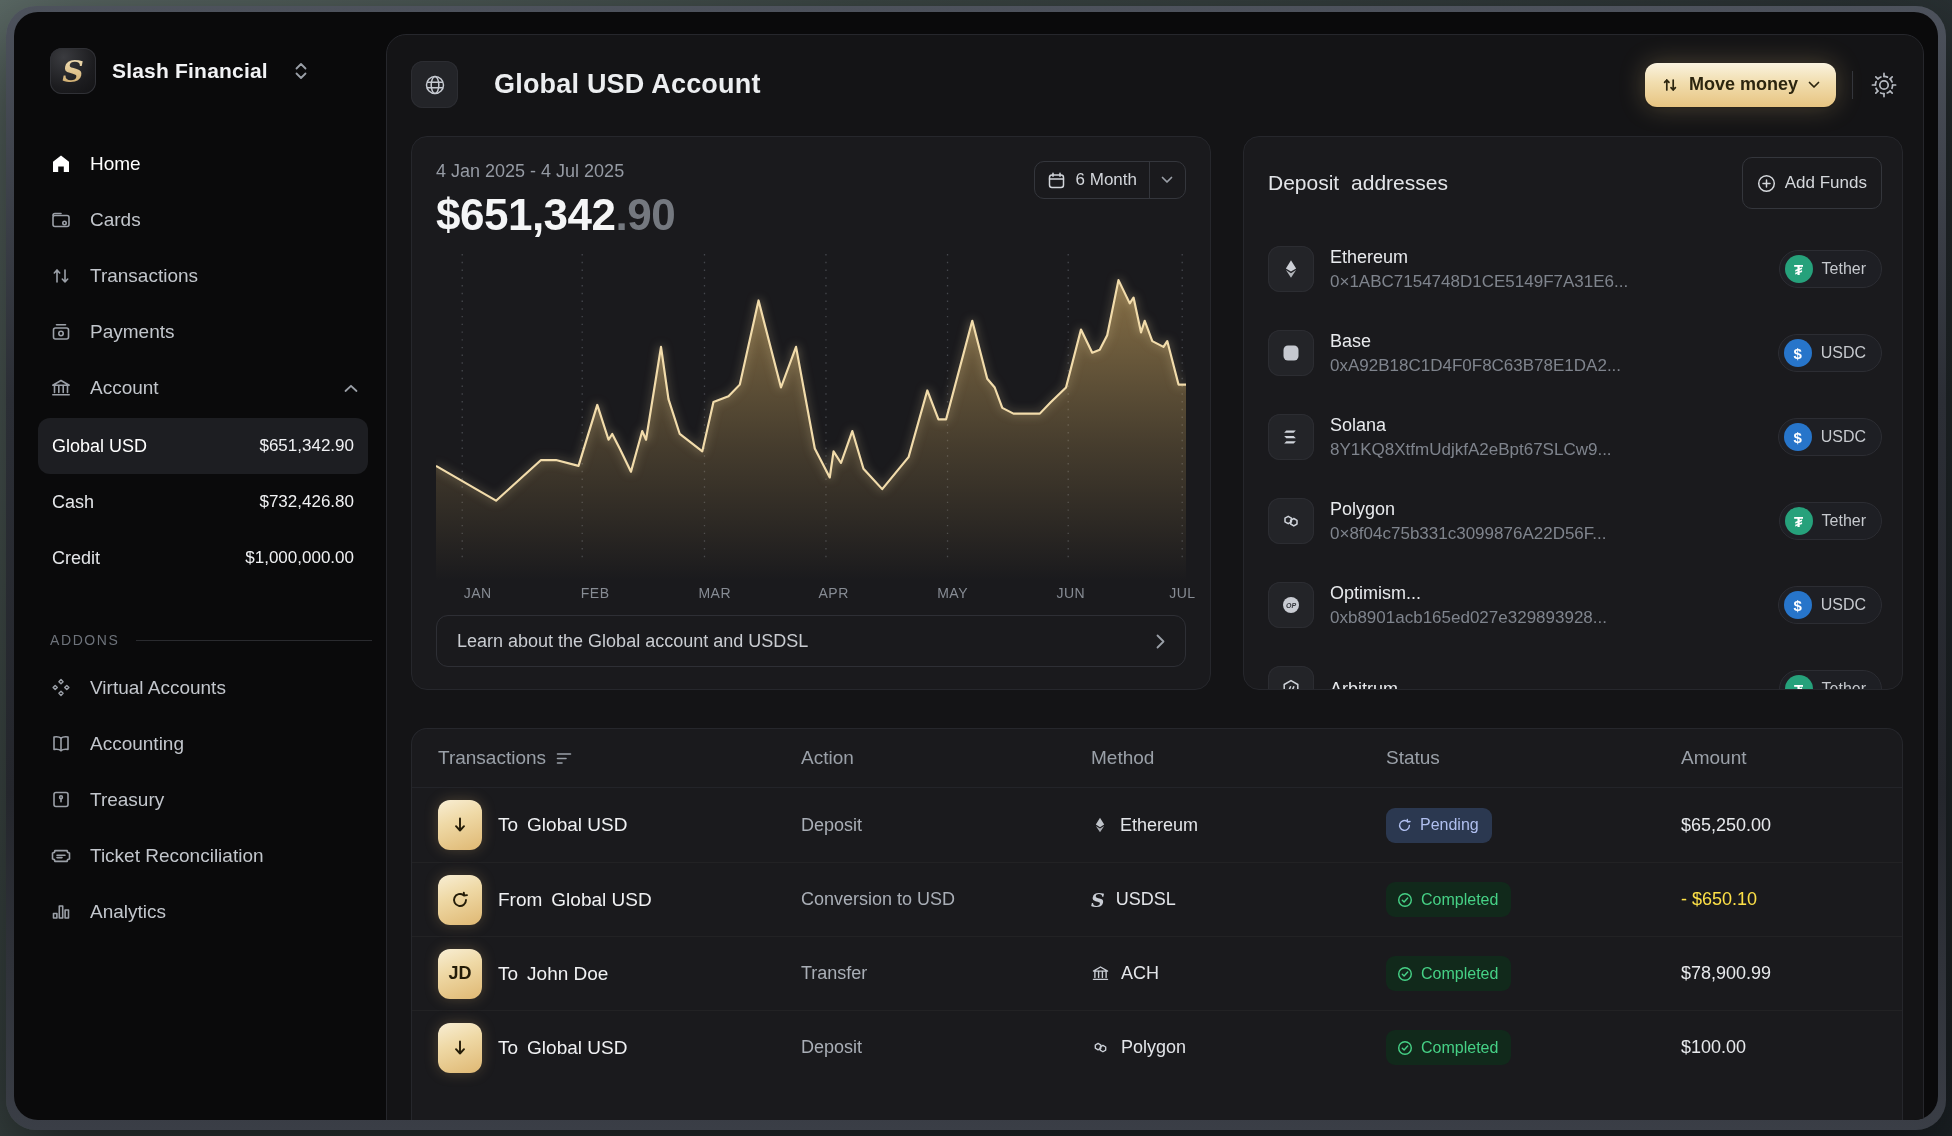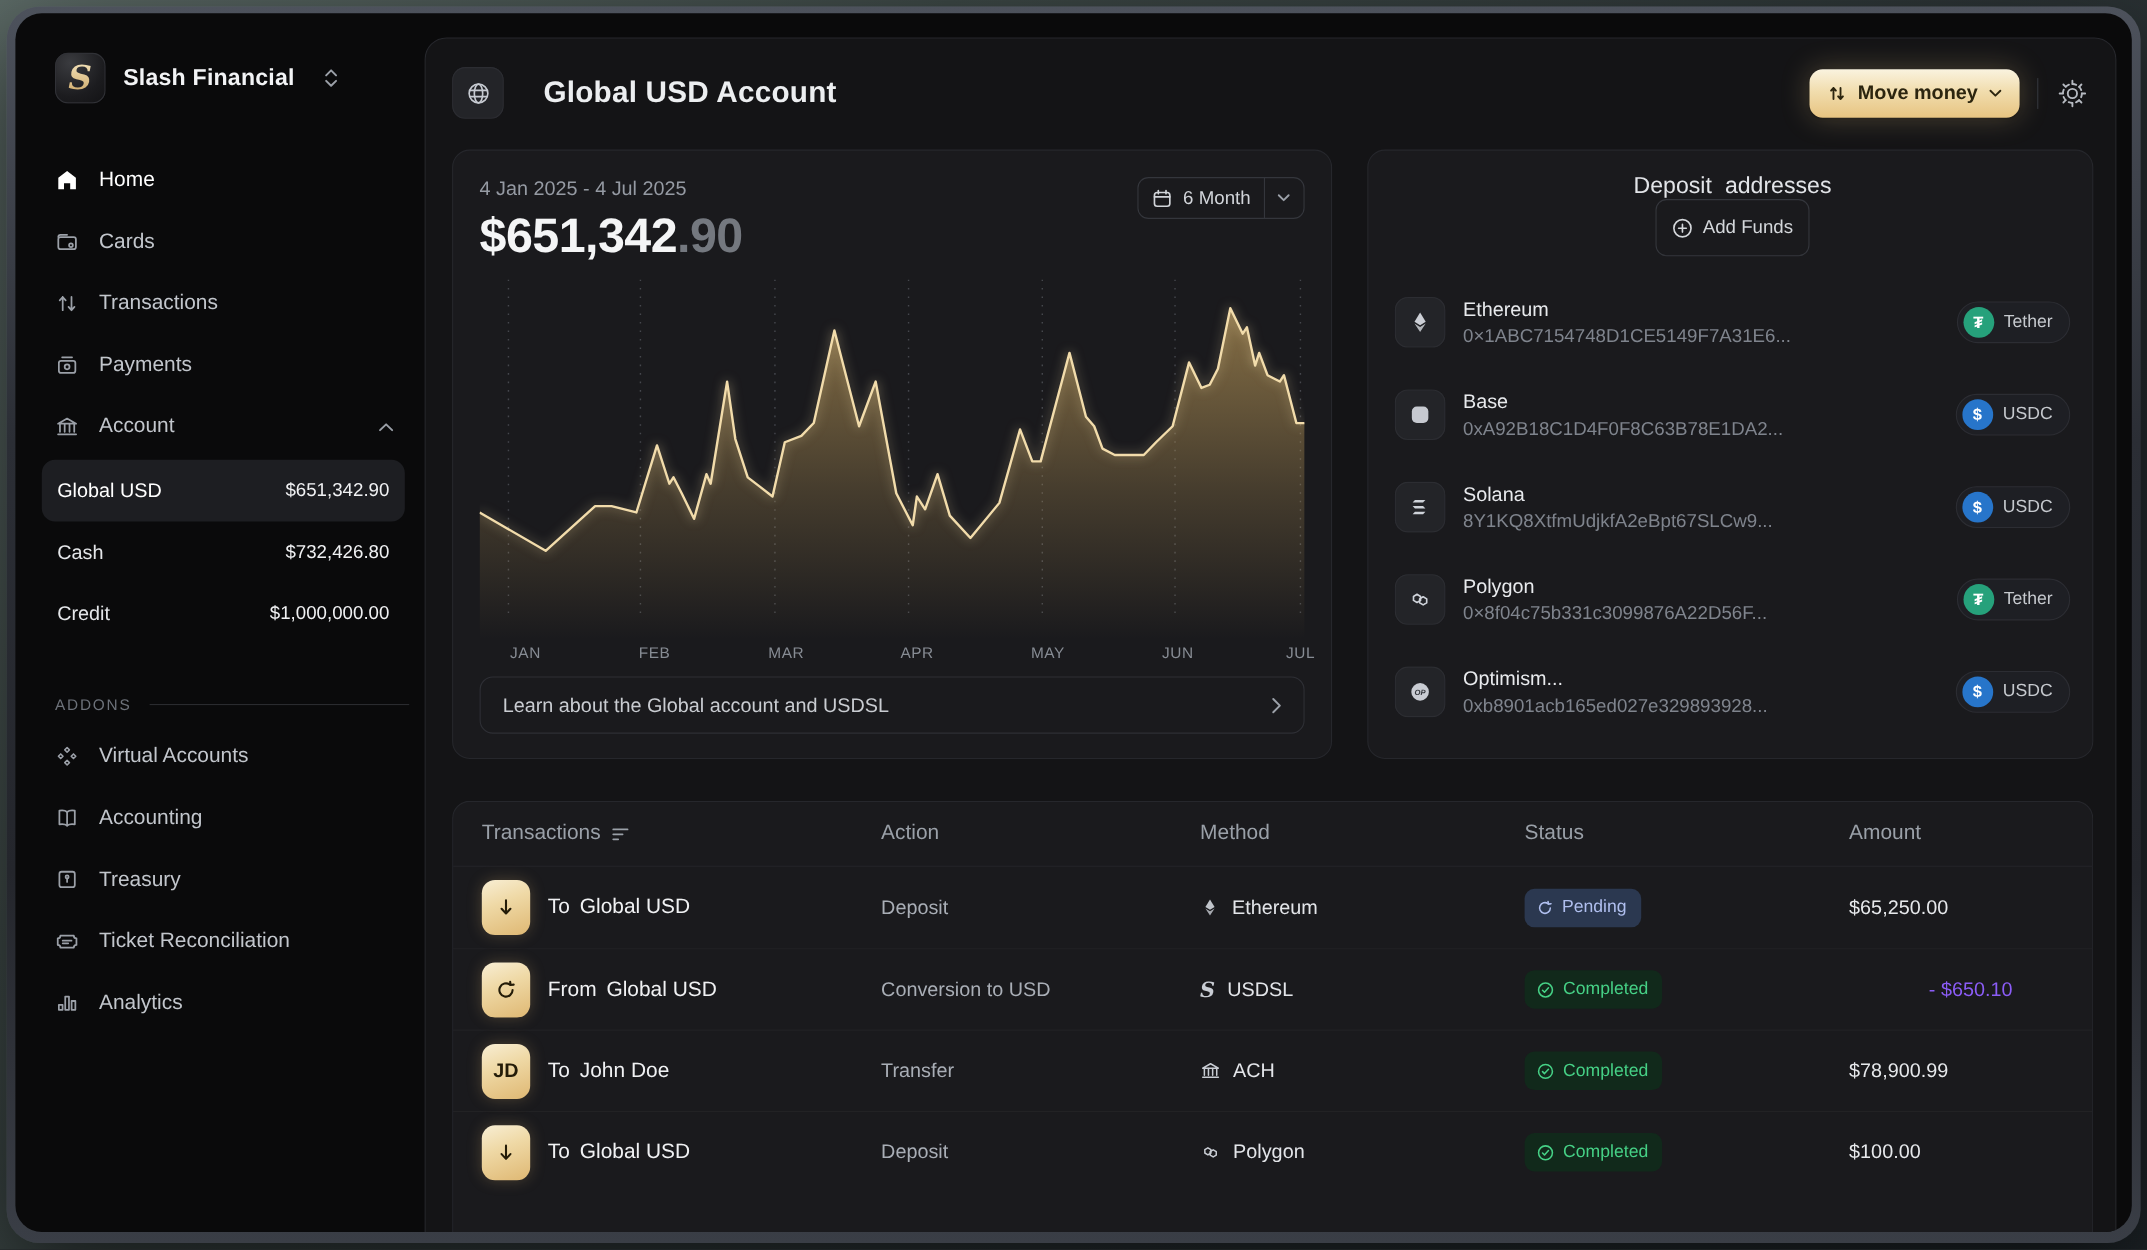--- a/index.html
+++ b/index.html
@@ -77,21 +77,21 @@
   .month-labels { position:absolute; left:16px; right:0; bottom:2px; height:18px; }
   .month-labels span { position:absolute; transform:translateX(-50%); font-size:14px;
     color:#878c94; letter-spacing:.5px; }
   .learn-row { display:flex; align-items:center; height:52px; padding:0 20px; margin-top:10px;
     background:transparent; border:1px solid #2e2f35; border-radius:12px; cursor:pointer;
     color:#c9ccd1; font-size:18px; font-family:inherit; }
   .learn-row .chev-r { margin-left:auto; color:#9ba0a8; }
 
   
   .deposit-card { flex:1; height:554px; display:flex; flex-direction:column; overflow:hidden; }
-  .deposit-head { display:flex; align-items:center; justify-content:space-between; padding:20px 20px 16px 24px;flex-direction:column; }
+  .deposit-head { display:flex; align-items:center; justify-content:space-between; padding:20px 20px 16px 24px; }
   .deposit-title { font-size:21px; font-weight:500; color:#e2e4e8; word-spacing:6px; }
   .add-funds { display:flex; align-items:center; gap:9px; height:52px; padding:12px 14px;
     background:transparent; border:1px solid #34363c; border-radius:10px; cursor:pointer;
     color:#d4d7db; font-size:17px; font-family:inherit; }
   .deposit-divider { height:1px; background:#232429; }
   .deposit-list { padding:2px 20px 0 24px; }
   .dep-row { display:flex; align-items:center; gap:16px; height:84px; }
   .chain-tile { width:46px; height:46px; border-radius:12px; background:#232428; flex:none;
     display:flex; align-items:center; justify-content:center; color:#d6d9df; box-shadow:inset 0 0 0 1px #2c2d32; }
   .chain-name { font-size:18px; color:#e8eaed; }
@@ -122,21 +122,21 @@
   .who-text .nm { margin-left:9px; }
   .action-cell { font-size:18px; color:#a9aeb6; }
   .method-cell { display:flex; align-items:center; gap:11px; font-size:18px; color:#e3e5e9; }
   .method-cell svg, .method-cell .m-glyph { color:#c9cdd4; }
   .m-glyph { font-family:"DejaVu Serif", serif; font-weight:bold; font-style:italic; font-size:19px; }
   .status-pill { display:inline-flex; align-items:center; gap:8px; height:35px; padding:0 13px 0 11px;
     border-radius:9px; font-size:16px; width:max-content; cursor:default; }
   .status-pill.pending { background:#2b3850; color:#b0bfef; }
   .status-pill.completed { background:#11291b; color:#46d186; }
   .amount-cell { font-size:18px; color:#e7e9ec; }
-  .amount-cell.neg { color:#8b5cf6;text-align:center; }
+  .amount-cell.neg { color:#fde047; }
 
   svg { display:block; }
 </style>
 </head>
 <body>
 
 <div class="stage">
 <div class="frame">
 <div class="window">
 

